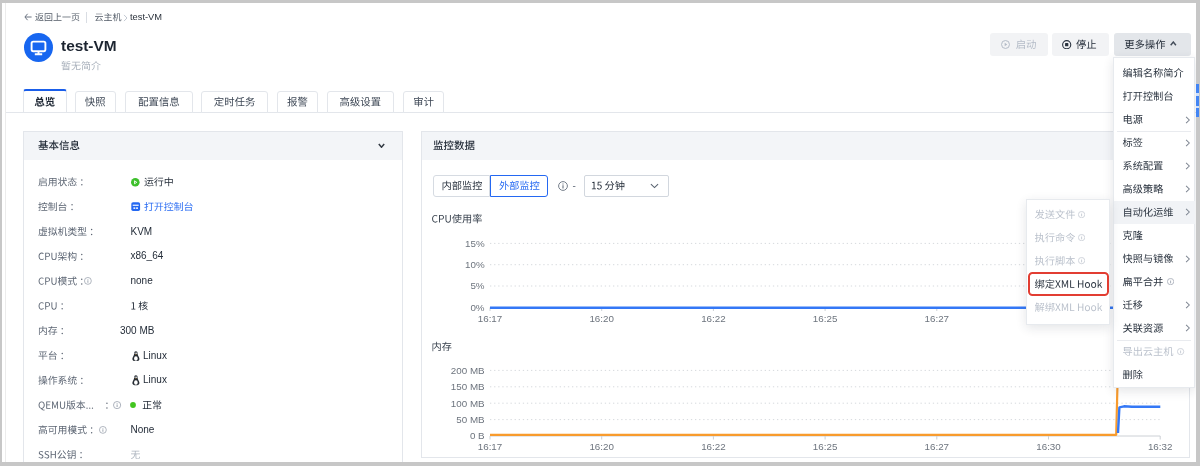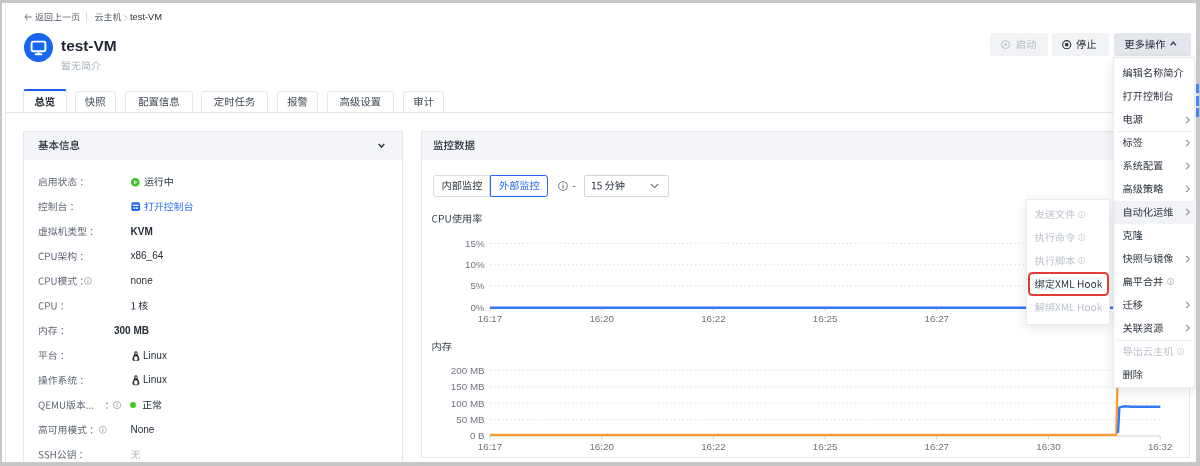--- a/index.html
+++ b/index.html
@@ -56,24 +56,24 @@
 <svg class="a" style="left:131.2px;top:178.3px" width="8.6" height="8.6" viewBox="0 0 12 12">
     <circle cx="6" cy="6" r="6" fill="#3ec02c"></circle>
     <path d="M4.9 3.9 L8.1 6 L4.9 8.1 Z" fill="none" stroke="#fff" stroke-width="1.2" stroke-linejoin="round"></path>
   </svg>
 <svg class="a" style="left:131.2px;top:202.2px" width="9.4" height="9.4" viewBox="0 0 12 12">
     <rect x="0.4" y="0.4" width="11.2" height="11.2" rx="2.2" fill="#2468f2"></rect>
     <rect x="2.2" y="3.4" width="7.6" height="1.5" fill="#fff"></rect>
     <rect x="3.1" y="6.9" width="2.4" height="1.9" fill="#fff"></rect>
     <rect x="6.5" y="6.9" width="2.4" height="1.9" fill="#fff"></rect>
   </svg>
-<div class="a" style="left:130.5px;top:223.6px;height:16.0px;line-height:16.0px;font-size:10.0px;color:#242d39;font-weight:700;white-space:nowrap;text-align:left;">KVM</div>
+<div class="a" style="left:130.5px;top:223.6px;height:16.0px;line-height:16.0px;font-size:10.0px;color:#242d39;font-weight:400;white-space:nowrap;text-align:left;">KVM</div>
 <div class="a" style="left:130.5px;top:248.4px;height:16.0px;line-height:16.0px;font-size:10.0px;color:#242d39;font-weight:400;white-space:nowrap;text-align:center;">x86_64</div>
 <div class="a" style="left:130.5px;top:273.2px;height:16.0px;line-height:16.0px;font-size:10.0px;color:#242d39;font-weight:400;white-space:nowrap;text-align:left;">none</div>
-<div class="a" style="left:114px;top:322.8px;height:16.0px;line-height:16.0px;font-size:10.0px;color:#242d39;font-weight:700;white-space:nowrap;text-align:left;">300 MB</div>
+<div class="a" style="left:120px;top:322.8px;height:16.0px;line-height:16.0px;font-size:10.0px;color:#242d39;font-weight:400;white-space:nowrap;text-align:left;">300 MB</div>
 <svg class="a" style="left:132.0px;top:350.6px" width="7.8" height="10.4" viewBox="0 0 15 20">
     <path d="M7.5 0.3 C5.3 0.3 4.3 1.9 4.3 3.8 C4.3 6.2 3.3 8.6 1.8 11.6 C0.3 14.6 0.2 17.2 2.6 18.9 C3.9 19.8 5.6 19.8 7.5 19.8 C9.4 19.8 11.1 19.8 12.4 18.9 C14.8 17.2 14.7 14.6 13.2 11.6 C11.7 8.6 10.7 6.2 10.7 3.8 C10.7 1.9 9.7 0.3 7.5 0.3 Z" fill="#262c33"></path>
     <ellipse cx="7.5" cy="14.4" rx="3.5" ry="4.3" fill="#fff"></ellipse>
     <ellipse cx="6" cy="4.4" rx="1.1" ry="1.5" fill="#fff"></ellipse>
     <ellipse cx="9" cy="4.4" rx="1.1" ry="1.5" fill="#fff"></ellipse>
     <path d="M6 6.2 L7.5 7.6 L9 6.2 Z" fill="#d99a2e"></path>
   </svg>
 <div class="a" style="left:143.0px;top:347.6px;height:16.0px;line-height:16.0px;font-size:10.0px;color:#242d39;font-weight:400;white-space:nowrap;text-align:left;">Linux</div>
 <svg class="a" style="left:132.0px;top:375.4px" width="7.8" height="10.4" viewBox="0 0 15 20">
     <path d="M7.5 0.3 C5.3 0.3 4.3 1.9 4.3 3.8 C4.3 6.2 3.3 8.6 1.8 11.6 C0.3 14.6 0.2 17.2 2.6 18.9 C3.9 19.8 5.6 19.8 7.5 19.8 C9.4 19.8 11.1 19.8 12.4 18.9 C14.8 17.2 14.7 14.6 13.2 11.6 C11.7 8.6 10.7 6.2 10.7 3.8 C10.7 1.9 9.7 0.3 7.5 0.3 Z" fill="#262c33"></path>

